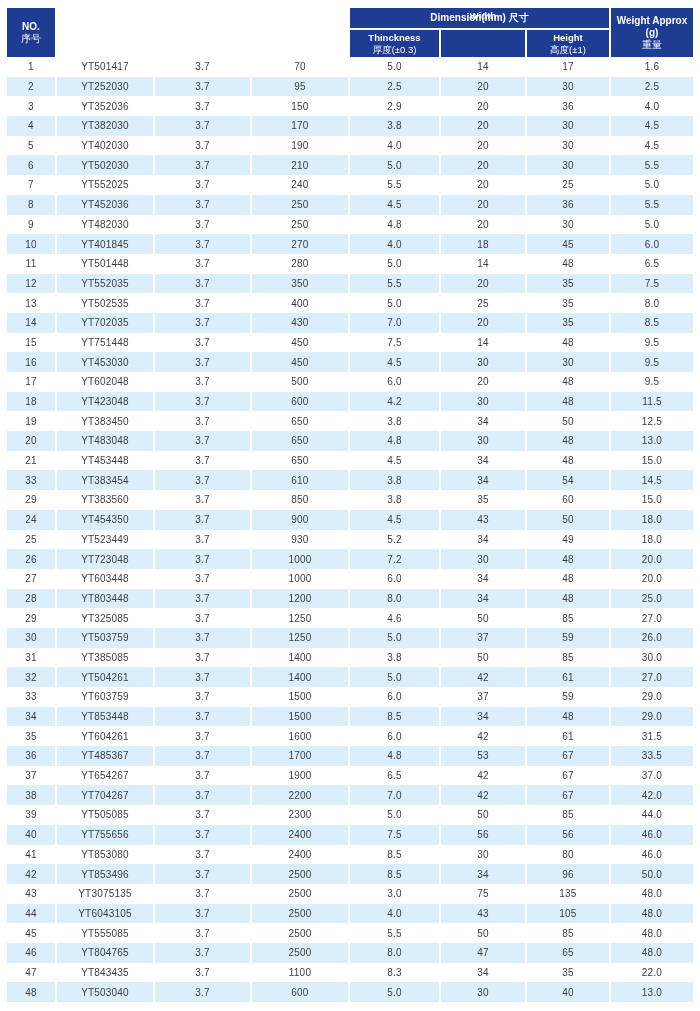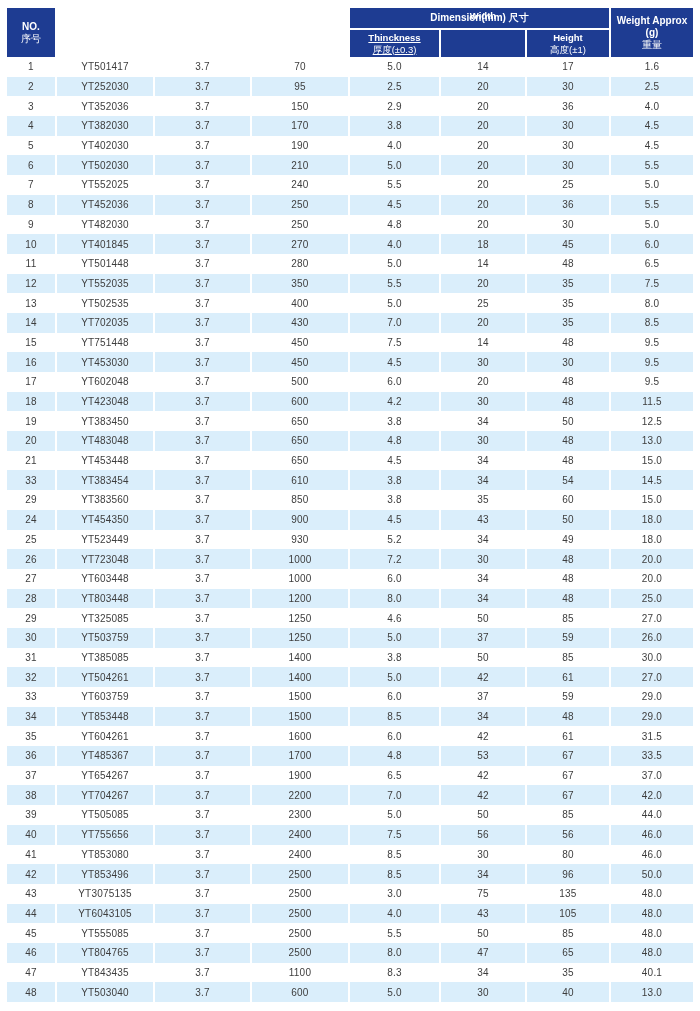--- a/index.html
+++ b/index.html
@@ -73,21 +73,21 @@
         <span class="zh">序号</span>
       </div>
       <div class="th dim-group">
         <span>Dimension(mm) 尺寸</span>
       </div>
       <div class="th rowspan2" style="grid-column: 8;">
         <span>Weight Approx</span>
         <span>(g)</span>
         <span class="zh">重量</span>
       </div>
-      <div class="th sub" style="grid-column: 5; text-decoration: underline;">
+      <div class="th sub" style="grid-column: 5;">
         <span>Thinckness</span>
         <span class="zh">厚度(±0.3)</span>
       </div>
       <div class="th sub" style="grid-column: 6; gap: 44px;">
         <span>Width</span>
         <span class="zh">宽度(±0.5)</span>
       </div>
       <div class="th sub" style="grid-column: 7;">
         <span>Height</span>
         <span class="zh">高度(±1)</span>
@@ -602,21 +602,21 @@
       </div>
 
       <div class="trow">
         <div class="td">47</div>
         <div class="td">YT843435</div>
         <div class="td">3.7</div>
         <div class="td">1100</div>
         <div class="td">8.3</div>
         <div class="td">34</div>
         <div class="td">35</div>
-        <div class="td">40.1</div>
+        <div class="td">22.0</div>
       </div>
 
       <div class="trow striped">
         <div class="td">48</div>
         <div class="td">YT503040</div>
         <div class="td">3.7</div>
         <div class="td">600</div>
         <div class="td">5.0</div>
         <div class="td">30</div>
         <div class="td">40</div>

